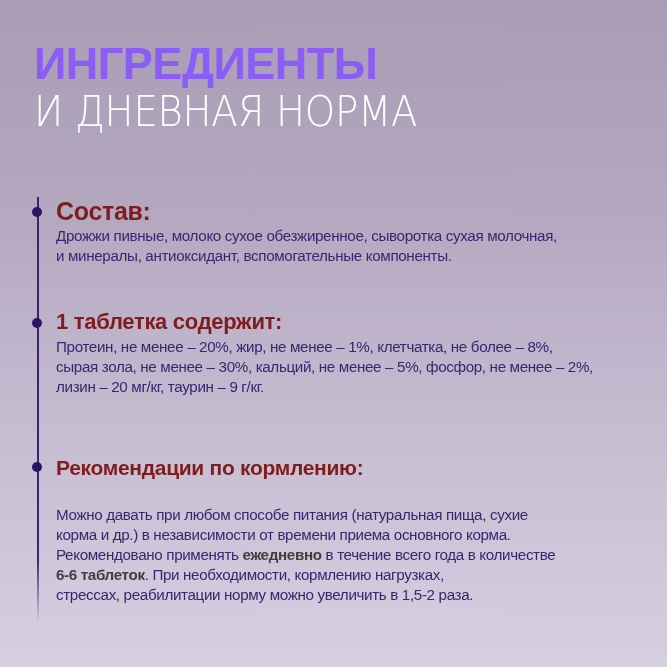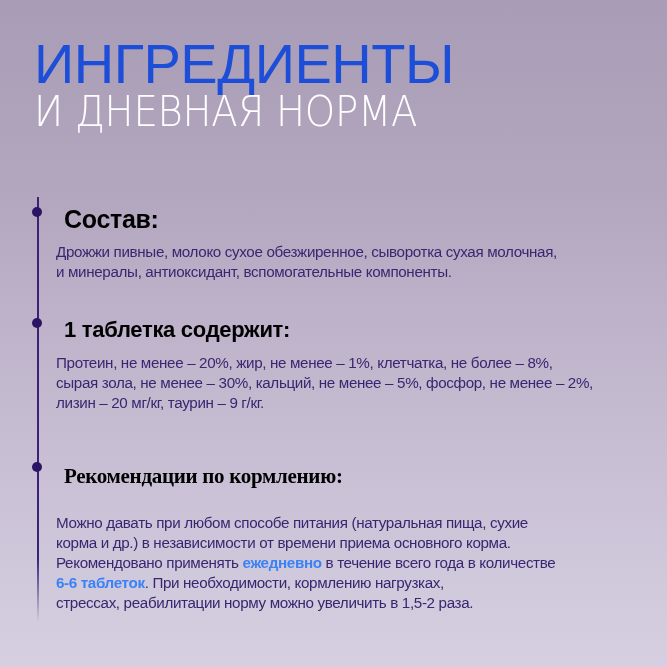--- a/index.html
+++ b/index.html
@@ -4,54 +4,54 @@
   <style>
     html, body { margin: 0; padding: 0; }
     body {
       width: 667px; height: 667px; overflow: hidden;
       background: linear-gradient(180deg, #a99cb6 0%, #b3a7bf 30%, #c4bad0 60%, #d6cfe1 100%);
       font-family: "Liberation Sans", sans-serif;
       position: relative;
     }
     .title-wrap { position: absolute; left: 34px; top: 40px; }
     .title-main {
-      color: #1d4ed8; font-weight: 400; font-size: 56px; line-height: 48px;
+      color: #8b5cf6; font-weight: 700; font-size: 45px; line-height: 48px;
       letter-spacing: -0.5px; font-family: "Liberation Sans", sans-serif;
     }
     .title-sub {
       color: #ffffff; font-weight: 400; font-size: 42px; line-height: 48px;
       letter-spacing: -0.3px; font-family: "DejaVu Sans", sans-serif;
       transform: scaleX(0.92); transform-origin: left;
       font-weight: 200;
     }
     .timeline {
       position: absolute; left: 37px; top: 197px; width: 1.5px; height: 425px;
       background: linear-gradient(180deg, #3b2276 0%, #3b2276 85%, rgba(59,34,118,0) 100%);
     }
     .section { position: absolute; left: 56px; width: 600px; }
     .dot {
       position: absolute; left: -24px; width: 10px; height: 10px; border-radius: 50%;
       background: #2b1463;
     }
     .sec-title {
-      color: #000000; font-weight: 700; font-size: 25px; line-height: 30px;
-      letter-spacing: -0.3px; margin: 8px;
+      color: #7f1d1d; font-weight: 700; font-size: 25px; line-height: 30px;
+      letter-spacing: -0.3px; margin: 0;
     }
     .sec-body {
       color: #3a2670; font-size: 15.2px; line-height: 20px; 
       letter-spacing: -0.35px;
     }
-    .sec-body b { font-weight: 700; color: #3b82f6; text-align: right; }
+    .sec-body b { font-weight: 700; color: #404040; text-align: right; }
     #s1 { top: 196px; }
     #s1 .dot { top: 11px; }
     #s2 { top: 307px; }
     #s2 .sec-title { font-size: 22px; }
     #s2 .dot { top: 11px; }
     #s3 { top: 453px; }
-    #s3 .sec-title { font-size: 21px; font-family: Liberation Serif, serif; }
+    #s3 .sec-title { font-size: 21px; }
     #s3 .dot { top: 9px; }
     #s3 .sec-body { margin-top: 22px; }
   </style>
 </head>
 <body>
 
 <div class="title-wrap">
   <div class="title-main">ИНГРЕДИЕНТЫ</div>
   <div class="title-sub">И ДНЕВНАЯ НОРМА</div>
 </div>

